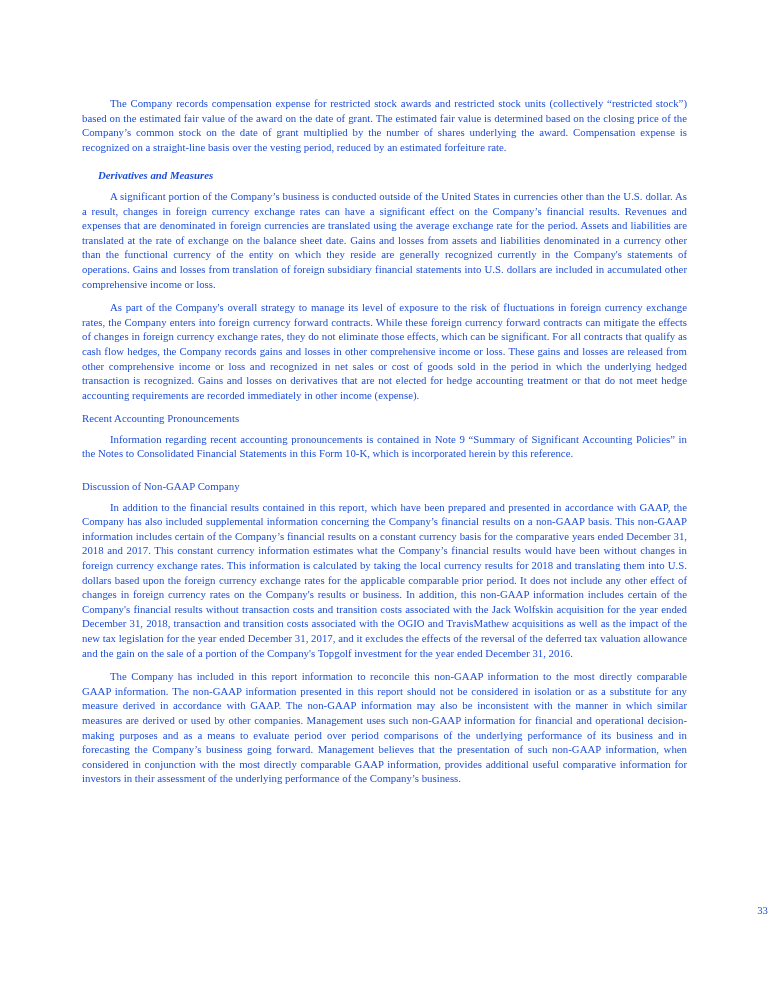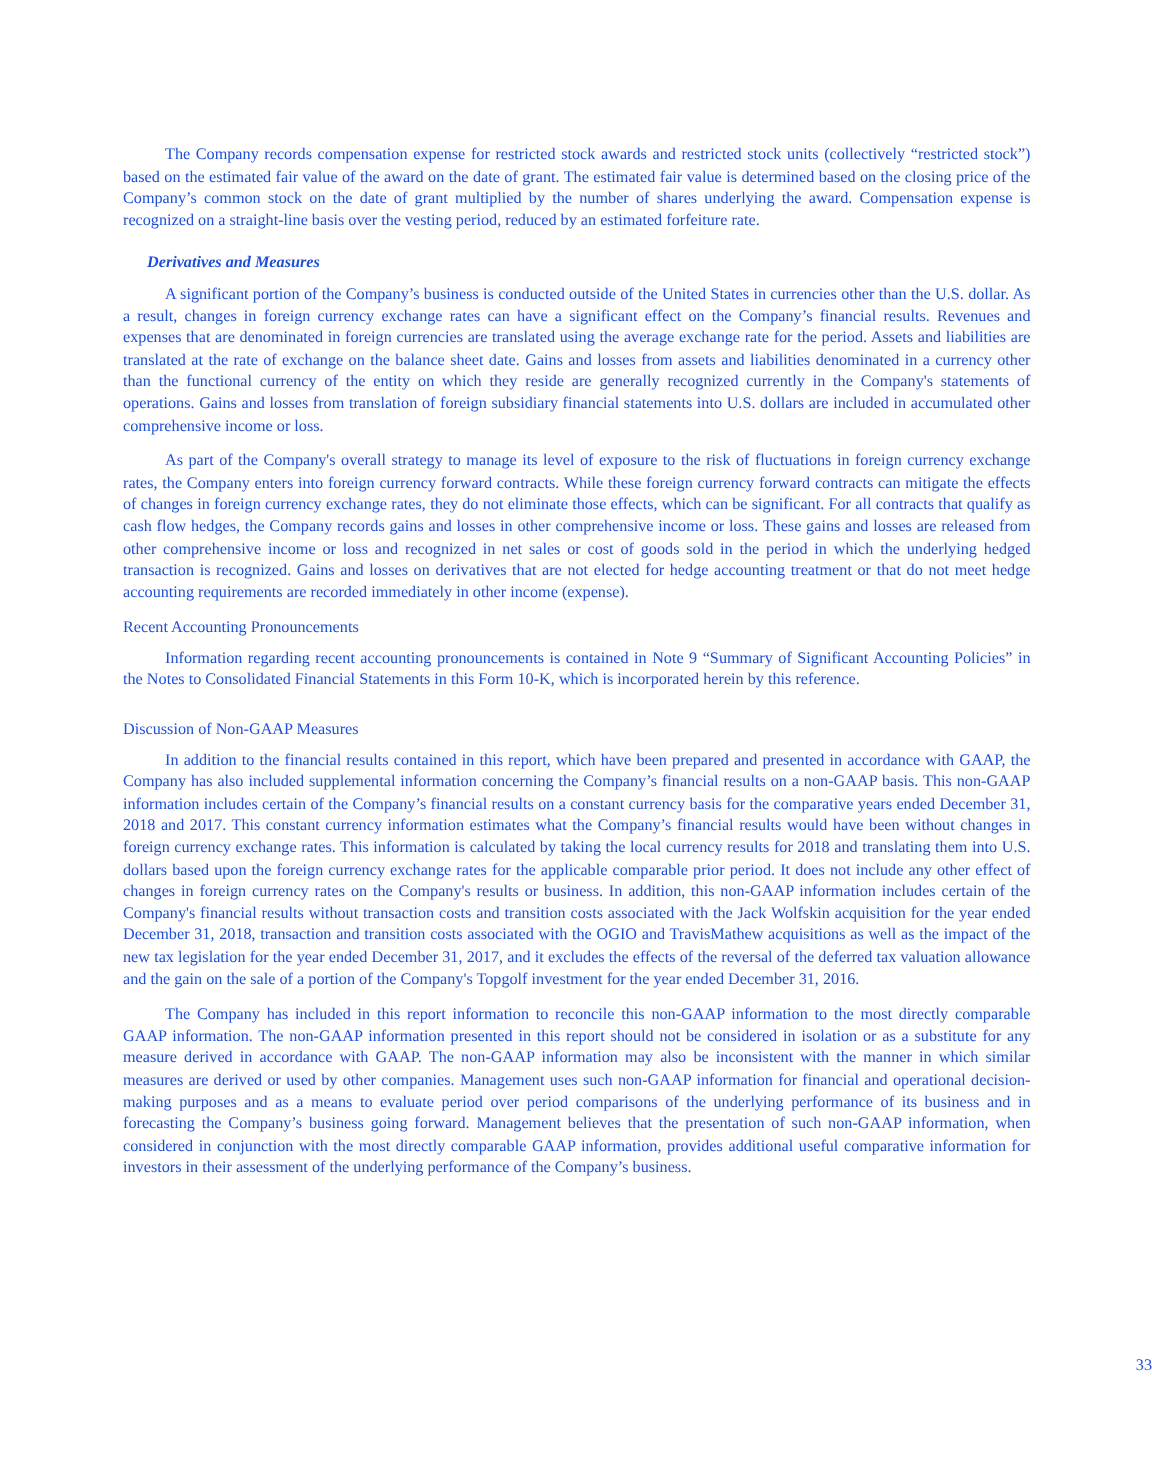--- a/index.html
+++ b/index.html
@@ -69,21 +69,21 @@
     <div class="heading-italic">Derivatives and Measures</div>
 
     <p class="para">A significant portion of the Company’s business is conducted outside of the United States in currencies other than the U.S. dollar. As a result, changes in foreign currency exchange rates can have a significant effect on the Company’s financial results. Revenues and expenses that are denominated in foreign currencies are translated using the average exchange rate for the period. Assets and liabilities are translated at the rate of exchange on the balance sheet date. Gains and losses from assets and liabilities denominated in a currency other than the functional currency of the entity on which they reside are generally recognized currently in the Company's statements of operations. Gains and losses from translation of foreign subsidiary financial statements into U.S. dollars are included in accumulated other comprehensive income or loss.</p>
 
     <p class="para">As part of the Company's overall strategy to manage its level of exposure to the risk of fluctuations in foreign currency exchange rates, the Company enters into foreign currency forward contracts. While these foreign currency forward contracts can mitigate the effects of changes in foreign currency exchange rates, they do not eliminate those effects, which can be significant. For all contracts that qualify as cash flow hedges, the Company records gains and losses in other comprehensive income or loss. These gains and losses are released from other comprehensive income or loss and recognized in net sales or cost of goods sold in the period in which the underlying hedged transaction is recognized. Gains and losses on derivatives that are not elected for hedge accounting treatment or that do not meet hedge accounting requirements are recorded immediately in other income (expense).</p>
 
     <div class="heading-bold">Recent Accounting Pronouncements</div>
 
     <p class="para">Information regarding recent accounting pronouncements is contained in Note 9 “Summary of Significant Accounting Policies” in the Notes to Consolidated Financial Statements in this Form 10-K, which is incorporated herein by this reference.</p>
 
-    <div class="heading-bold extra-space">Discussion of Non-GAAP Measures</div>
+    <div class="heading-bold extra-space">Discussion of Non-GAAP Company</div>
 
     <p class="para">In addition to the financial results contained in this report, which have been prepared and presented in accordance with GAAP, the Company has also included supplemental information concerning the Company’s financial results on a non-GAAP basis. This non-GAAP information includes certain of the Company’s financial results on a constant currency basis for the comparative years ended December 31, 2018 and 2017. This constant currency information estimates what the Company’s financial results would have been without changes in foreign currency exchange rates. This information is calculated by taking the local currency results for 2018 and translating them into U.S. dollars based upon the foreign currency exchange rates for the applicable comparable prior period. It does not include any other effect of changes in foreign currency rates on the Company's results or business. In addition, this non-GAAP information includes certain of the Company's financial results without transaction costs and transition costs associated with the Jack Wolfskin acquisition for the year ended December 31, 2018, transaction and transition costs associated with the OGIO and TravisMathew acquisitions as well as the impact of the new tax legislation for the year ended December 31, 2017, and it excludes the effects of the reversal of the deferred tax valuation allowance and the gain on the sale of a portion of the Company's Topgolf investment for the year ended December 31, 2016.</p>
 
     <p class="para">The Company has included in this report information to reconcile this non-GAAP information to the most directly comparable GAAP information. The non-GAAP information presented in this report should not be considered in isolation or as a substitute for any measure derived in accordance with GAAP. The non-GAAP information may also be inconsistent with the manner in which similar measures are derived or used by other companies. Management uses such non-GAAP information for financial and operational decision-making purposes and as a means to evaluate period over period comparisons of the underlying performance of its business and in forecasting the Company’s business going forward. Management believes that the presentation of such non-GAAP information, when considered in conjunction with the most directly comparable GAAP information, provides additional useful comparative information for investors in their assessment of the underlying performance of the Company’s business.</p>
 
   </div>
 
   <div class="page-footer">33</div>
 </div>
 

